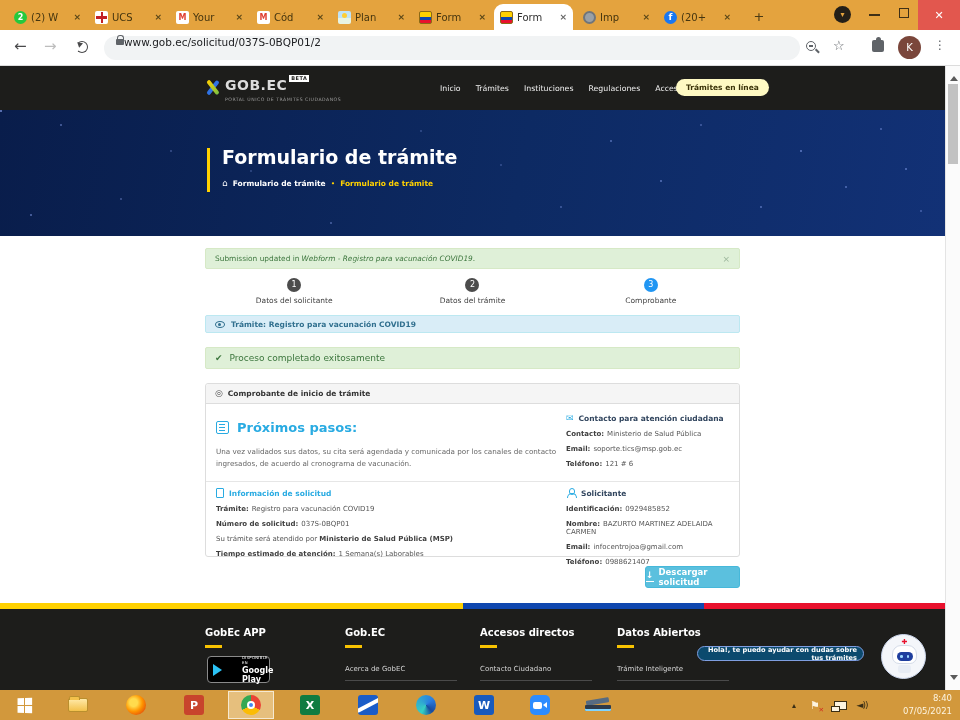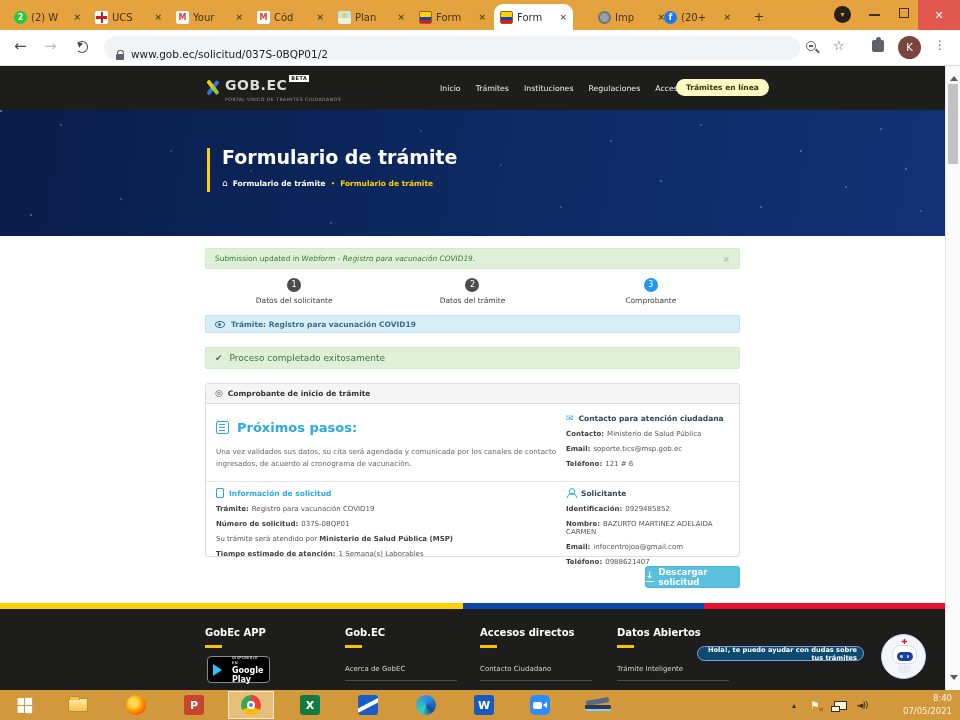--- a/index.html
+++ b/index.html
@@ -30,21 +30,21 @@
   .tabmenu{position:absolute;left:834px;top:6px;width:17px;height:17px;border-radius:50%;background:#241f18;color:#e4a33e;font-size:8px;display:flex;align-items:center;justify-content:center}
   .win-min{position:absolute;left:869px;top:14px;width:11px;height:2px;background:#3f3016}
   .win-max{position:absolute;left:899px;top:8px;width:10px;height:10px;border:1.5px solid #3f3016}
   .win-close{position:absolute;left:918px;top:0;width:42px;height:30px;background:#e2574e;color:#fff;font-size:11px;display:flex;align-items:center;justify-content:center}
 
   
   #addrbar{position:absolute;left:0;top:30px;width:960px;height:36px;background:#fff;border-bottom:1px solid #dcdcdc}
   .navg{position:absolute;top:7px;font-size:15px;color:#49494b}
   .reload{position:absolute;left:76px;top:11px;width:12px;height:12px;border:1.6px solid #49494b;border-radius:50%;border-left-color:transparent}
   .reload:after{content:"";position:absolute;left:-3px;top:-2px;border:3px solid transparent;border-right:5px solid #49494b;transform:rotate(40deg)}
-  .urlpill{position:absolute;left:104px;top:6px;width:696px;height:24px;background:#f1f3f4;border-radius:13px;display:flex;align-items:flex-end;gap:7px;padding:0 12px}
+  .urlpill{position:absolute;left:104px;top:6px;width:696px;height:24px;background:#f1f3f4;border-radius:13px;display:flex;align-items:flex-start;padding:0 12px}
   .lock{width:8px;height:6px;background:#5f6368;border-radius:1px;position:relative;margin-top:3px}
   .lock:before{content:"";position:absolute;top:-4px;left:1px;width:5px;height:5px;border:1.3px solid #5f6368;border-bottom:none;border-radius:3px 3px 0 0}
   .urltext{font-size:10.5px;color:#202124}
   .zoomout{position:absolute;left:806px;top:11px;width:10px;height:10px;border:1.5px solid #5f6368;border-radius:50%}
   .zoomout:before{content:"";position:absolute;left:1.5px;top:3.2px;width:4px;height:1.4px;background:#5f6368}
   .zoomout:after{content:"";position:absolute;left:8px;top:8px;width:5px;height:1.6px;background:#5f6368;transform:rotate(45deg)}
   .star{position:absolute;left:833px;top:8px;font-size:13px;color:#5f6368}
   .puzzle{position:absolute;left:872px;top:10px;width:12px;height:12px;background:#5f6368;border-radius:2px}
   .puzzle:before{content:"";position:absolute;top:-3px;left:3.5px;width:5px;height:5px;background:#5f6368;border-radius:50%}
   .avatar{position:absolute;left:898px;top:6px;width:23px;height:23px;border-radius:50%;background:#7a463b;color:#fff;font-size:10px;display:flex;align-items:center;justify-content:center}
@@ -119,21 +119,21 @@
   .line{margin-top:7px}
   .btn-dl{position:absolute;left:645px;top:330px;width:95px;height:22px;background:#5bc0de;border:1px solid #46b8da;border-radius:3px;color:#fff;font-size:8.5px;font-weight:bold;display:flex;align-items:center;justify-content:center;gap:5px}
   .dl-ic{font-size:9px;line-height:.8;border-bottom:1.4px solid #fff;padding-bottom:1px}
 
   
   #footer{position:absolute;left:0;top:537px;width:945px;height:87px;background:#1d1d1b}
   .stripe{position:absolute;left:0;top:0;width:100%;height:6px;background:linear-gradient(90deg,#ffd100 0 49%,#0f47af 49% 74.5%,#e8112d 74.5% 100%)}
   .fcol-t{position:absolute;top:24px;font-size:10px;font-weight:bold;color:#fff}
   .fdash{position:absolute;top:42px;width:17px;height:2.5px;background:#f8c301}
   .flink{position:absolute;top:62px;width:112px;font-size:7px;color:#d3d3d3;border-bottom:1px solid #4a4a4a;padding-bottom:7px}
-  .gplay{position:absolute;left:207px;top:53px;width:63px;height:27px;background:#000;border:1px solid #8a8a8a;border-radius:4px;display:flex;align-items:center;gap:10px;padding:0 5px}
+  .gplay{position:absolute;left:207px;top:53px;width:63px;height:27px;background:#000;border:1px solid #8a8a8a;border-radius:4px;display:flex;align-items:center;gap:20px;padding:0 5px}
   .gp-tri{width:0;height:0;border-top:6px solid transparent;border-bottom:6px solid transparent;border-left:9px solid #2cc3f5}
   .gp-t1{font-size:3.8px;color:#fff;letter-spacing:.3px}
   .gp-t2{font-size:8px;color:#fff;font-weight:bold;margin-top:1px}
   .chat-tip{position:absolute;left:697px;top:43px;width:167px;height:15px;background:#0c4a6e;border:1.5px solid #7f9ee0;border-radius:13px;display:flex;align-items:center;justify-content:center;font-size:6.6px;font-weight:bold;color:#fff;padding:0 6px;text-align:right}
   .bot{position:absolute;left:881px;top:31px;width:45px;height:45px;border-radius:50%;background:#f4f6fa;border:1px solid #c9d4ea}
   .bot-cross{position:absolute;left:19px;top:4px;width:7px;height:7px;color:#e8112d;font-size:7px;line-height:7px;text-align:center;font-weight:bold}
   .bot-helm{position:absolute;left:10px;top:10px;width:25px;height:19px;background:#fff;border:1px solid #d4dbe8;border-radius:9px 9px 7px 7px}
   .bot-face{position:absolute;left:3.5px;top:6px;width:16px;height:9px;background:#1f3e9e;border-radius:4.5px}
   .bot-face:before,.bot-face:after{content:"";position:absolute;top:3px;width:2.5px;height:2.5px;border-radius:50%;background:#9fd8ff}
   .bot-face:before{left:3.5px}.bot-face:after{right:3.5px}
@@ -209,21 +209,21 @@
   <div class="tab" style="left:413px">
       <span class="fav fav-ec"></span>
       <span class="ttl">Form</span>
       <span class="tclose">×</span>
     </div>
   <div class="tab active" style="left:494px">
       <span class="fav fav-ec"></span>
       <span class="ttl">Form</span>
       <span class="tclose">×</span>
     </div>
-  <div class="tab" style="left:592px">
+  <div class="tab" style="left:577px">
       <span class="fav fav-globe"></span>
       <span class="ttl">Imp</span>
       <span class="tclose">×</span>
     </div>
   <div class="tab" style="left:658px">
       <span class="fav fav-fb">f</span>
       <span class="ttl">(20+</span>
       <span class="tclose">×</span>
     </div>
   <div class="newtab">+</div>

